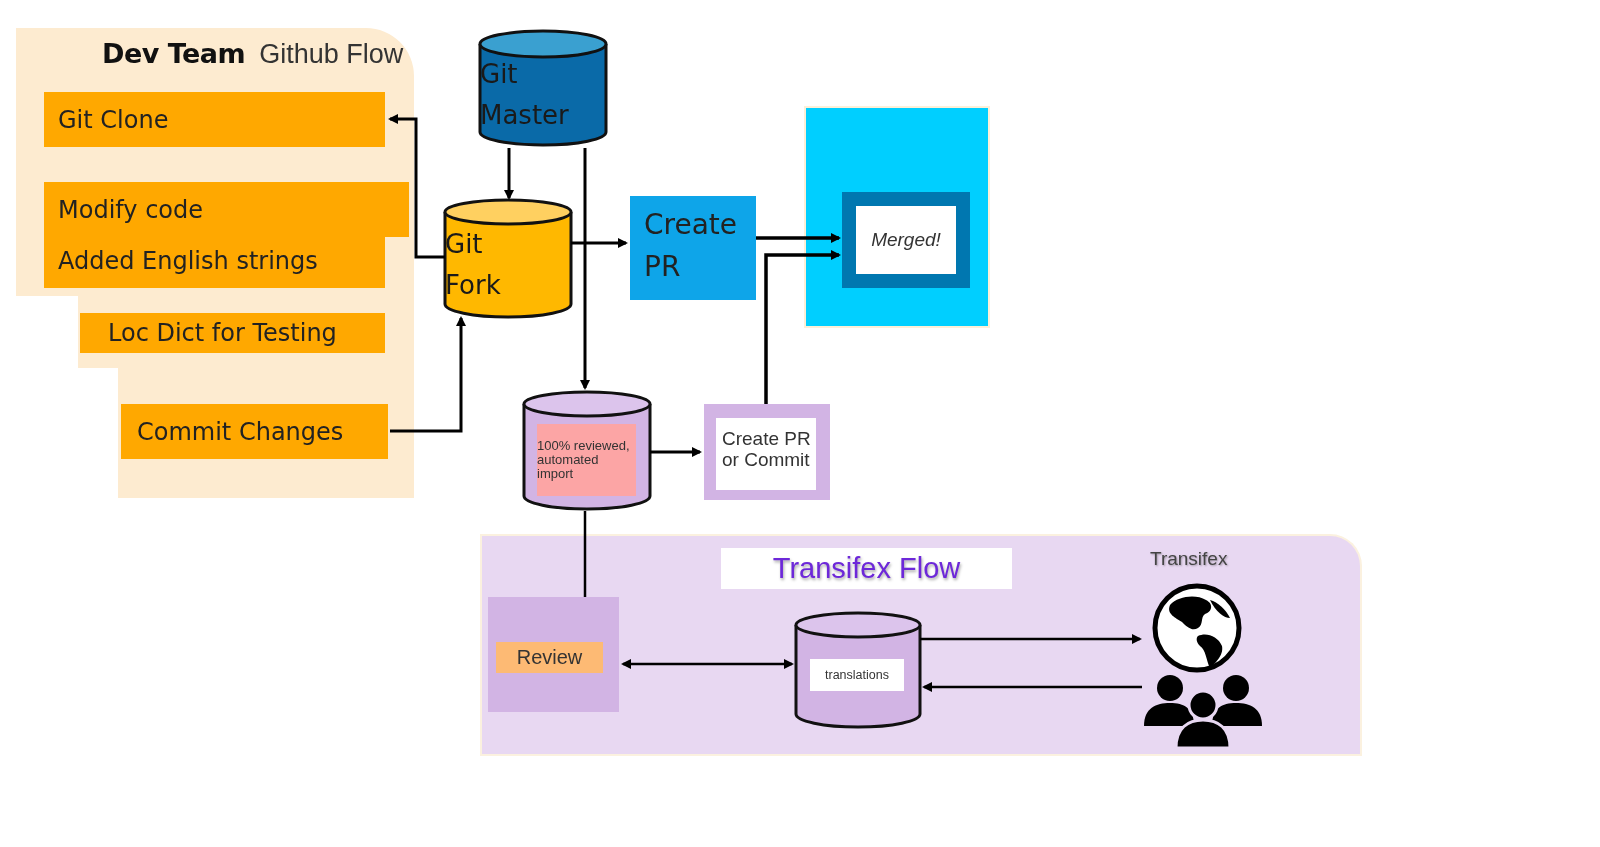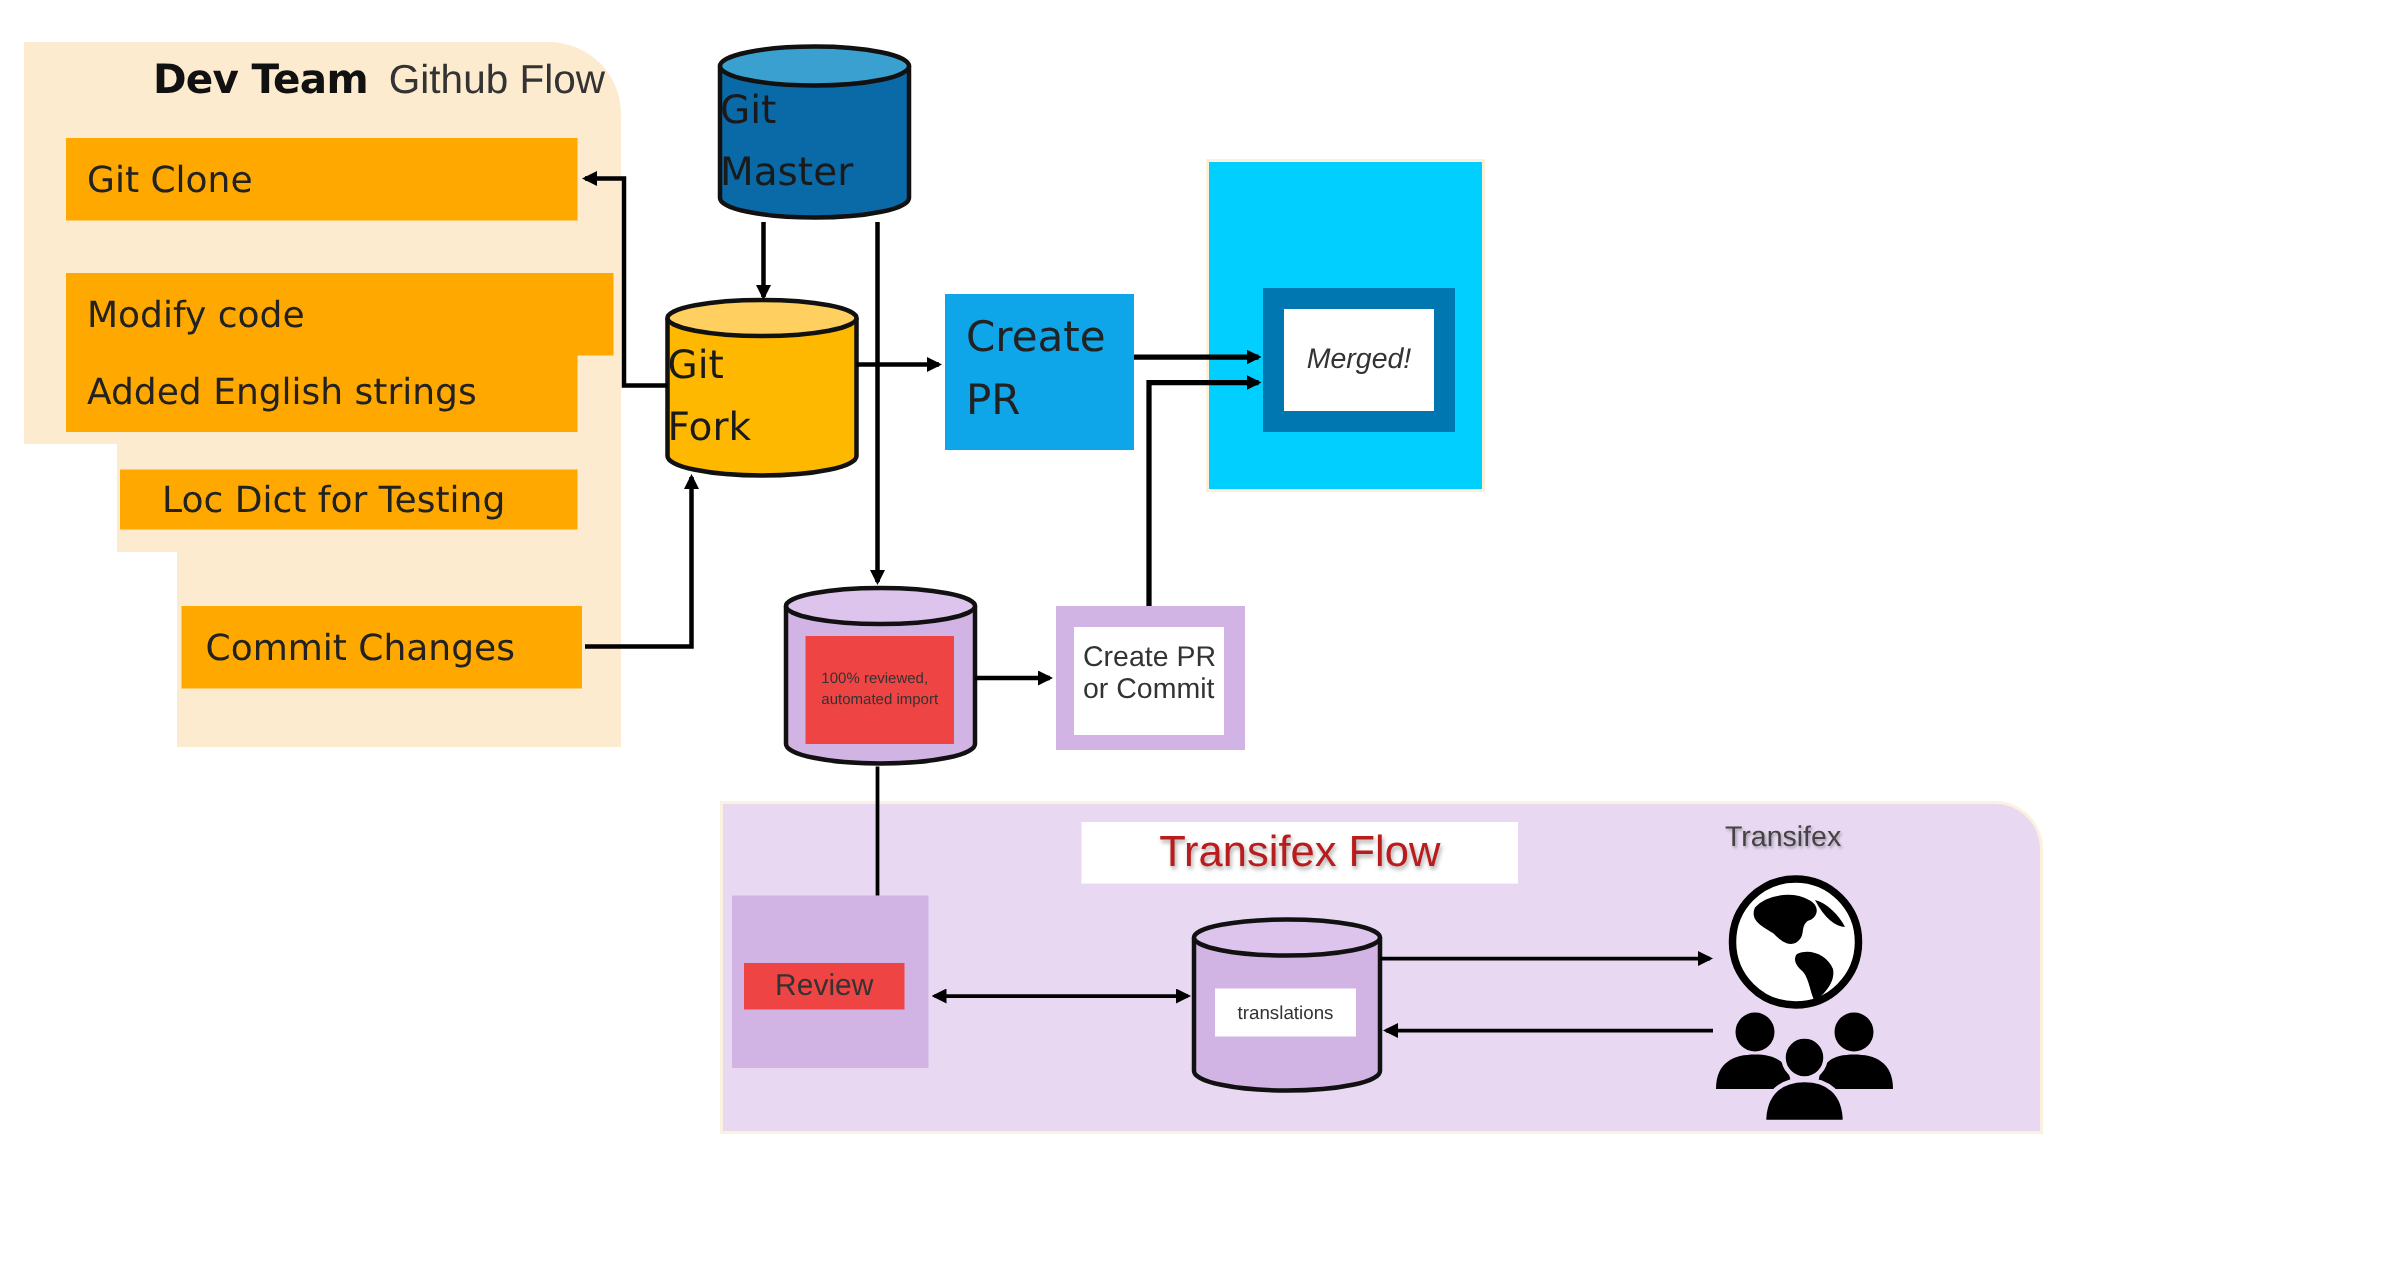--- a/index.html
+++ b/index.html
@@ -19,29 +19,29 @@
   .step.s4 { left:80px; top:313px; width:305px; height:40px; padding-left:28px; }
   .step.s5 { left:121px; top:404px; width:267px; height:55px; padding-left:16px; }
 
   .cyl-label { font-size:26px; font-family:"DejaVu Sans", sans-serif; color:#1a1a1a; line-height:41px; }
   .pr-box { left:630px; top:196px; width:126px; height:104px; background:#0ea5e9; box-sizing:border-box; padding:8px 14px; font-size:28px; line-height:42px; color:#222; }
 
   .merged-outer { left:806px; top:108px; width:182px; height:218px; background:#00cfff; box-shadow:0 0 0 2px #fdf0d8; }
   .merged-frame { left:842px; top:192px; width:128px; height:96px; background:#0077b0; }
   .merged-inner { left:856px; top:206px; width:100px; height:68px; background:#ffffff; display:flex; align-items:center; justify-content:center; font-family:"Liberation Sans", sans-serif; font-size:19px; color:#333;font-style:italic; }
 
-  .auto-label { left:537px; top:424px; width:99px; height:72px; background:#ef4444; font-family:"Liberation Sans", sans-serif; font-size:10px; color:#333; display:flex; align-items:center; justify-content:center; text-align:left; line-height:14px; }
+  .auto-label { left:537px; top:424px; width:99px; height:72px; background:#fca5a5; font-family:"Liberation Sans", sans-serif; font-size:13px; color:#333; display:flex; align-items:center; justify-content:center; text-align:left; line-height:14px; }
   .cpr-outer { left:704px; top:404px; width:126px; height:96px; background:#d2b4e4; }
   .cpr-inner { left:716px; top:418px; width:100px; height:72px; background:#fff; font-family:"Liberation Sans", sans-serif; font-size:19px; color:#333; line-height:21px; box-sizing:border-box; padding-top:10px; padding-left:6px; white-space:nowrap; }
 
   .tx-panel { left:482px; top:536px; width:878px; height:218px; background:#e8d8f2; border-top-right-radius:30px; box-shadow:0 0 0 2px #fbf1df; }
-  .tx-title-box { left:721px; top:548px; width:291px; height:41px; background:#ffffff; display:flex; align-items:center; justify-content:center; font-family:"Liberation Sans", sans-serif; font-size:29px; color:#b91c1c; text-shadow:1px 2px 3px rgba(0,0,0,0.35); }
+  .tx-title-box { left:721px; top:548px; width:291px; height:41px; background:#ffffff; display:flex; align-items:center; justify-content:center; font-family:"Liberation Sans", sans-serif; font-size:29px; color:#6d28d9; text-shadow:1px 2px 3px rgba(0,0,0,0.35); }
   .tx-brand { left:1150px; top:548px; font-family:"Liberation Sans", sans-serif; font-size:19px; color:#444; text-shadow:1px 1px 2px rgba(0,0,0,0.3); }
   .review-outer { left:488px; top:597px; width:131px; height:115px; background:#d2b4e4; }
-  .review-inner { left:496px; top:642px; width:107px; height:31px; background:#ef4444; display:flex; align-items:center; justify-content:center; font-family:"Liberation Sans", sans-serif; font-size:20px; color:#333; }
+  .review-inner { left:496px; top:642px; width:107px; height:31px; background:#fdba74; display:flex; align-items:center; justify-content:center; font-family:"Liberation Sans", sans-serif; font-size:20px; color:#333; }
   .trans-label { left:810px; top:659px; width:94px; height:32px; background:#fff; display:flex; align-items:center; justify-content:center; font-family:"Liberation Sans", sans-serif; font-size:12.5px; color:#333; }
   svg.layer { position:absolute; left:0; top:0; }
 </style>
 </head>
 <body>
 
 <div class="abs dev-panel"></div>
 <div class="abs dev-cut1"></div>
 <div class="abs dev-cut2"></div>
 <div class="abs dev-title">

